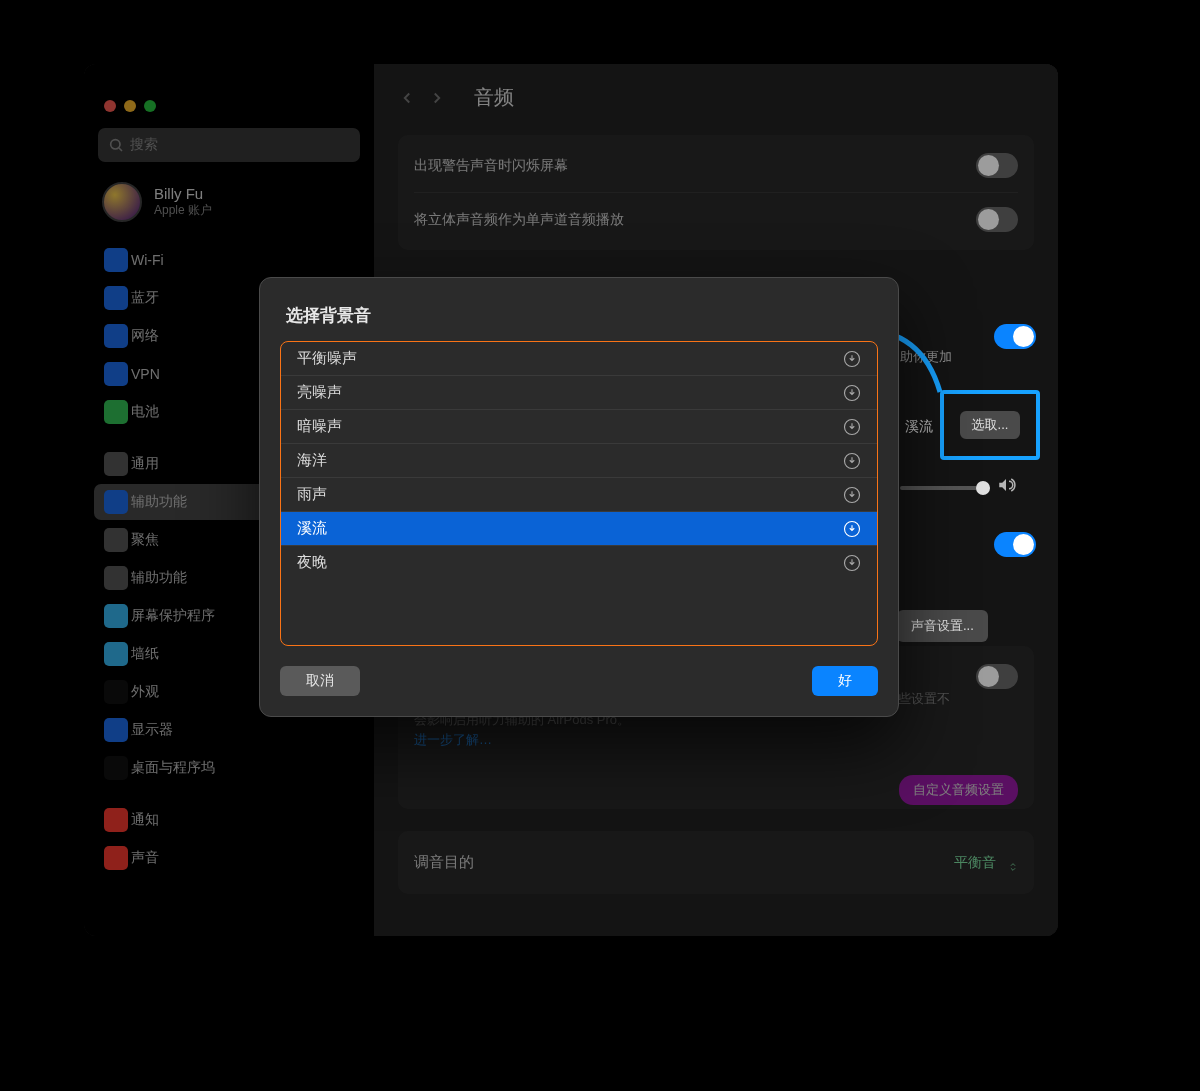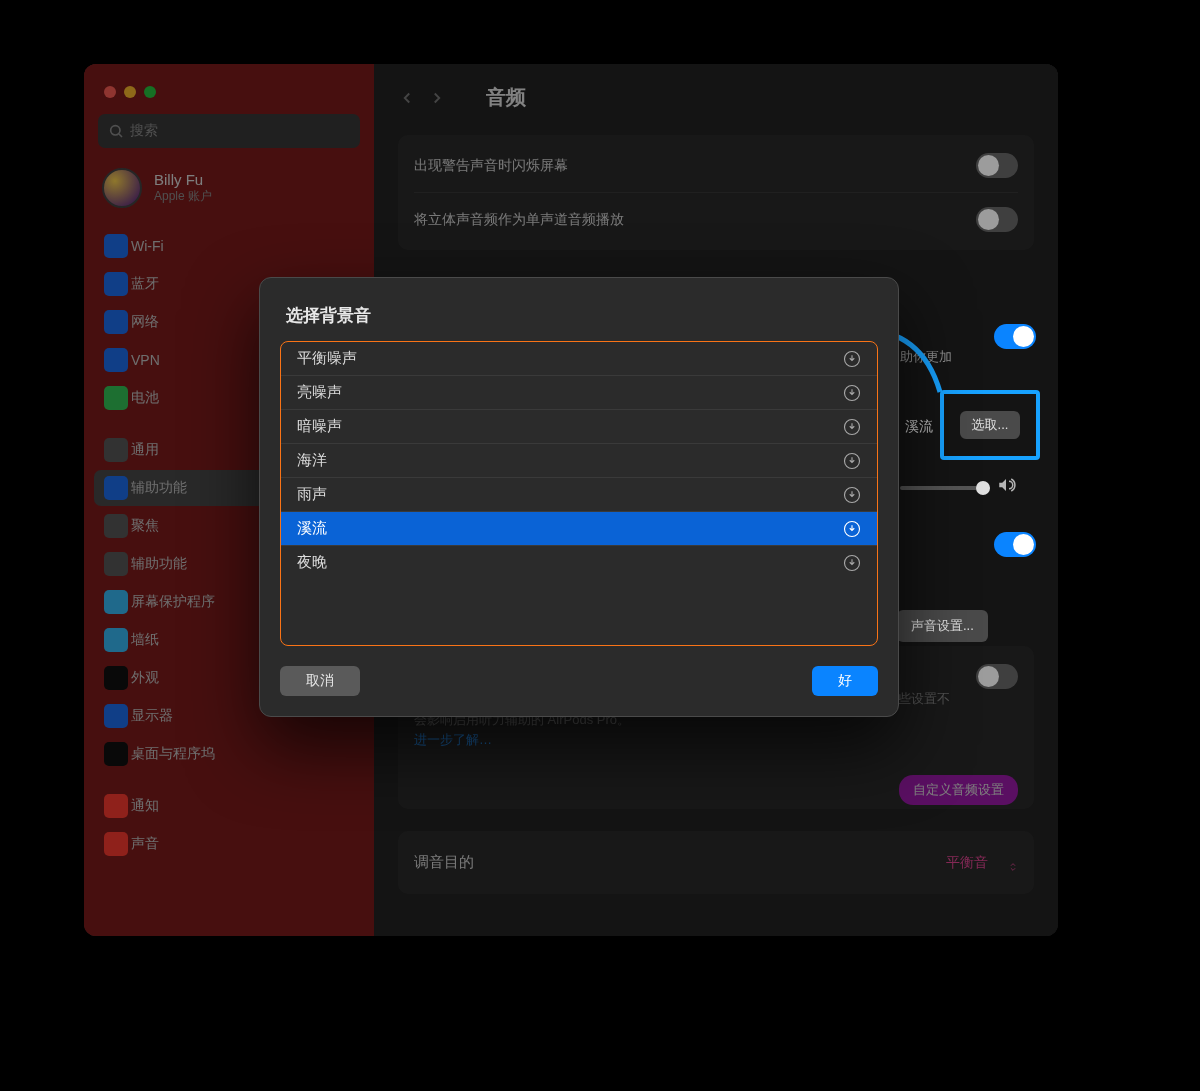--- a/index.html
+++ b/index.html
@@ -12,24 +12,24 @@
       background: #1e1e1e;
       border-radius: 12px;
       box-shadow: 0 30px 60px rgba(0,0,0,0.6);
       display: flex;
       overflow: hidden;
     }
     
     
     .sidebar {
       width: 290px;
-      background: #7f1d1d;
+      background: #000000;
       display: flex;
       flex-direction: column;
-      padding-top: 16px;
+      padding-top: 30px;
     }
     .traffic-lights { display:flex; gap:8px; padding: 6px 0 16px 20px; }
     .traffic-lights span { width:12px; height:12px; border-radius:50%; display:inline-block; }
     .tl-red { background:#ff5f57; }
     .tl-yellow { background:#febc2e; }
     .tl-green { background:#28c840; }
     
     .search-box {
       margin: 0 14px 14px;
       height: 34px;
@@ -74,21 +74,21 @@
     
     .content {
       flex:1; background:#242424;
       display:flex; flex-direction:column;
       padding: 20px 24px;
       overflow-y:auto;
     }
     .content-header { display:flex; align-items:center; gap:12px; margin-bottom: 24px; }
     .nav-btn { color:#7a7a7a; display:inline-flex; }
     .nav-btn svg { width:18px; height:18px; }
-    .content-title { color:#e9e9e9; font-size:20px; font-weight:700; margin-left:28px; }
+    .content-title { color:#e9e9e9; font-size:20px; font-weight:400; margin-left:16px; }
     
     .panel {
       background:#2d2d2d; border-radius:10px;
       padding: 4px 16px;
       margin-bottom: 22px;
     }
     .panel-row {
       display:flex; align-items:center; justify-content:space-between;
       padding: 14px 0;
       border-bottom: 1px solid #3a3a3a;
@@ -112,21 +112,21 @@
     .headphones { padding: 14px 0; }
     
     .btn-gray {
       background:#a21caf; color:#e0e0e0; border:none;
       padding:6px 14px; border-radius:14px; font-size:13px; cursor:pointer;
     }
     .btn-footer { display:flex; justify-content:flex-end; padding: 12px 0 0; }
     
     .tuning-row { display:flex; align-items:center; justify-content:space-between; padding:18px 0; }
     .tuning-label { color:#d8d8d8; font-size:15px; }
-    .tuning-right { display:flex; align-items:flex-end; gap:20px; color:#ec4899; font-size:14px; }
+    .tuning-right { display:flex; align-items:flex-end; gap:12px; color:#86efac; font-size:14px; }
     .chevron { width:10px; height:10px; }
     .choose-box {
       position:absolute; left:940px; top:390px;
       width:100px; height:70px;
       border: 4px solid #17a2ff; border-radius:4px;
       display:flex; align-items:center; justify-content:center;
     }
     .choose-btn-inner { background:#4a4a4a; color:#e0e0e0; padding:5px 12px; border-radius:6px; font-size:13px; }
     .stream-text { position:absolute; left:905px; top:418px; color:#c0c0c0; font-size:14px; }
     

